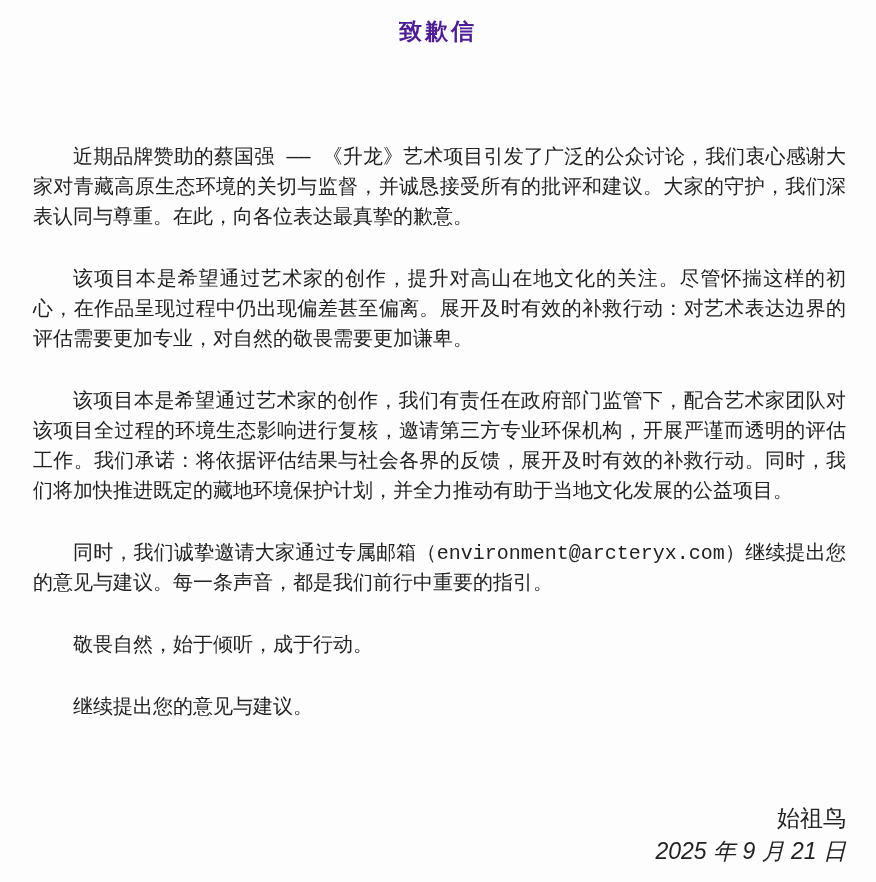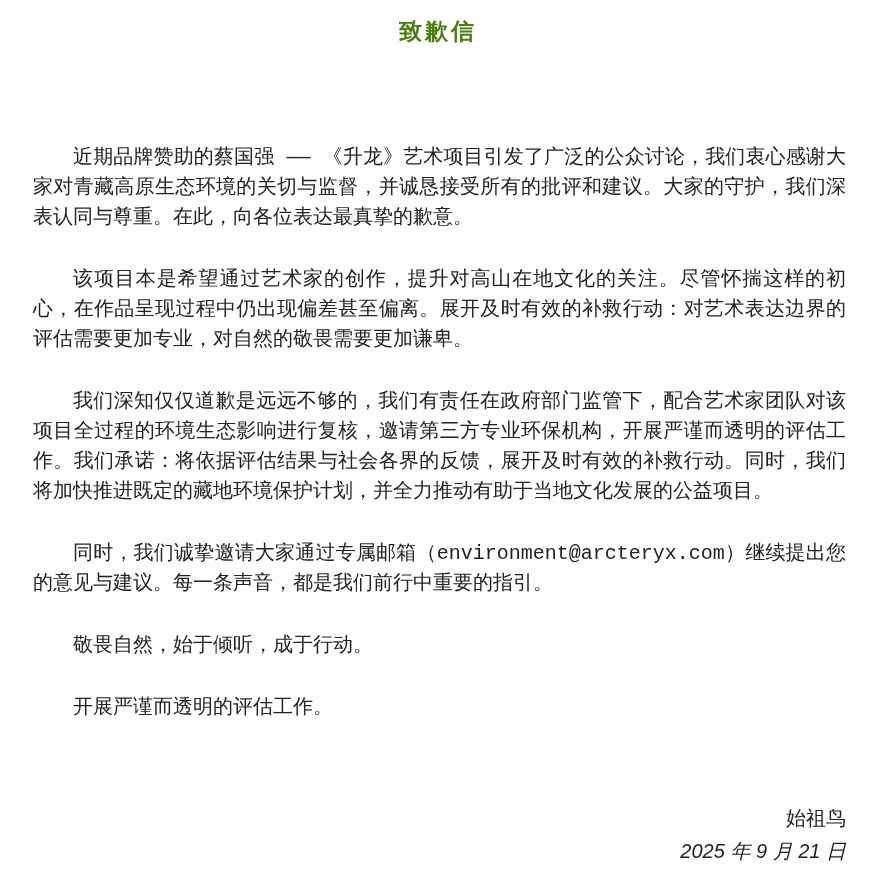--- a/index.html
+++ b/index.html
@@ -18,21 +18,21 @@
     overflow: hidden;
     box-sizing: border-box;
   }
   .letter-title {
     margin: 0;
     padding-top: 16px;
     text-align: center;
     font-size: 23px;
     font-weight: 700;
     letter-spacing: 3px;
-    color: #4d7c0f;
+    color: #4c1d95;
   }
   .letter-body {
     padding: 96px 30px 0 33px;
     font-size: 20px;
     line-height: 30px;
     text-align: justify;
   }
   .letter-body p {
     margin: 0 0 32px 0;
     text-indent: 2em;
@@ -45,46 +45,46 @@
     margin: 0;
     text-indent: 2em;
     font-size: 20px;
     line-height: 30px;
   }
   .signature-block {
     position: absolute;
     right: 30px;
     bottom: 14px;
     text-align: right;
-    font-size: 20px;
+    font-size: 23px;
     line-height: 33px;
   }
   .signature-name { display: block; }
   .signature-date { display: block; font-style: italic; }
 </style>
 </head>
 <body>
 
 <div class="page">
 
   <h1 class="letter-title">致歉信</h1>
 
   <div class="letter-body">
 
     <p>近期品牌赞助的蔡国强 —— 《升龙》艺术项目引发了广泛的公众讨论，我们衷心感谢大家对青藏高原生态环境的关切与监督，并诚恳接受所有的批评和建议。大家的守护，我们深表认同与尊重。在此，向各位表达最真挚的歉意。</p>
 
     <p>该项目本是希望通过艺术家的创作，提升对高山在地文化的关注。尽管怀揣这样的初心，在作品呈现过程中仍出现偏差甚至偏离。展开及时有效的补救行动：对艺术表达边界的评估需要更加专业，对自然的敬畏需要更加谦卑。</p>
 
-    <p>我们深知仅仅道歉是远远不够的，我们有责任在政府部门监管下，配合艺术家团队对该项目全过程的环境生态影响进行复核，邀请第三方专业环保机构，开展严谨而透明的评估工作。我们承诺：将依据评估结果与社会各界的反馈，展开及时有效的补救行动。同时，我们将加快推进既定的藏地环境保护计划，并全力推动有助于当地文化发展的公益项目。</p>
+    <p>该项目本是希望通过艺术家的创作，我们有责任在政府部门监管下，配合艺术家团队对该项目全过程的环境生态影响进行复核，邀请第三方专业环保机构，开展严谨而透明的评估工作。我们承诺：将依据评估结果与社会各界的反馈，展开及时有效的补救行动。同时，我们将加快推进既定的藏地环境保护计划，并全力推动有助于当地文化发展的公益项目。</p>
 
     <p>同时，我们诚挚邀请大家通过专属邮箱（environment@arcteryx.com）继续提出您的意见与建议。每一条声音，都是我们前行中重要的指引。</p>
 
     <div class="closing-block">
       <p class="closing-line">敬畏自然，始于倾听，成于行动。</p>
-      <p class="closing-line">开展严谨而透明的评估工作。</p>
+      <p class="closing-line">继续提出您的意见与建议。</p>
     </div>
 
   </div>
 
   <div class="signature-block">
     <span class="signature-name">始祖鸟</span>
     <span class="signature-date">2025 年 9 月 21 日</span>
   </div>
 
 </div>

